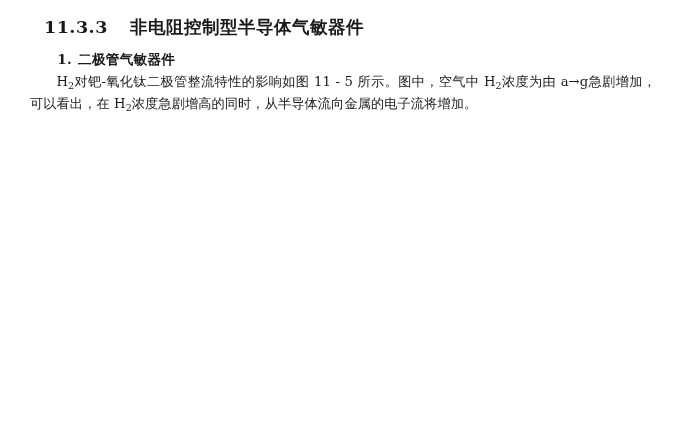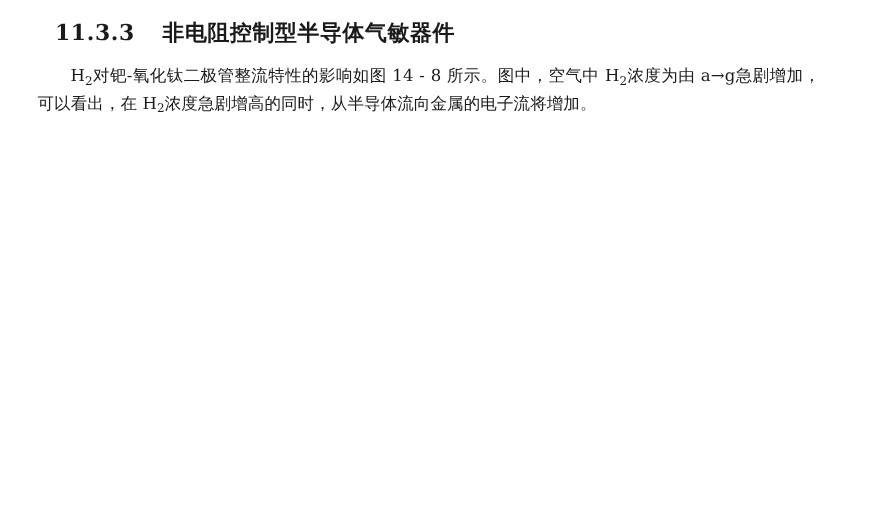--- a/index.html
+++ b/index.html
@@ -62,19 +62,22 @@
 </head>
 <body>
 
 <div class="page">
 
   <h2 class="section-heading">
     <span class="num">11.3.3</span><span>非电阻控制型半导体气敏器件</span>
   </h2>
 
 
+  <p class="sub-heading">
+    <span class="sub-num">1.</span><span>二极管气敏器件</span>
+  </p>
 
 
   <p class="body-text indent">
-    <span>H</span><sub>2</sub><span>对钯-氧化钛二极管整流特性的影响如图 14 - 8 所示。图中，空气中 H</span><sub>2</sub><span>浓度为由 a→g急剧增加，可以看出，在 H</span><sub>2</sub><span>浓度急剧增高的同时，从半导体流向金属的电子流将增加。</span>
+    <span>H</span><sub>2</sub><span>对钯-氧化钛二极管整流特性的影响如图 11 - 5 所示。图中，空气中 H</span><sub>2</sub><span>浓度为由 a→g急剧增加，可以看出，在 H</span><sub>2</sub><span>浓度急剧增高的同时，从半导体流向金属的电子流将增加。</span>
   </p>
 
 </div>
 
 </body></html>

